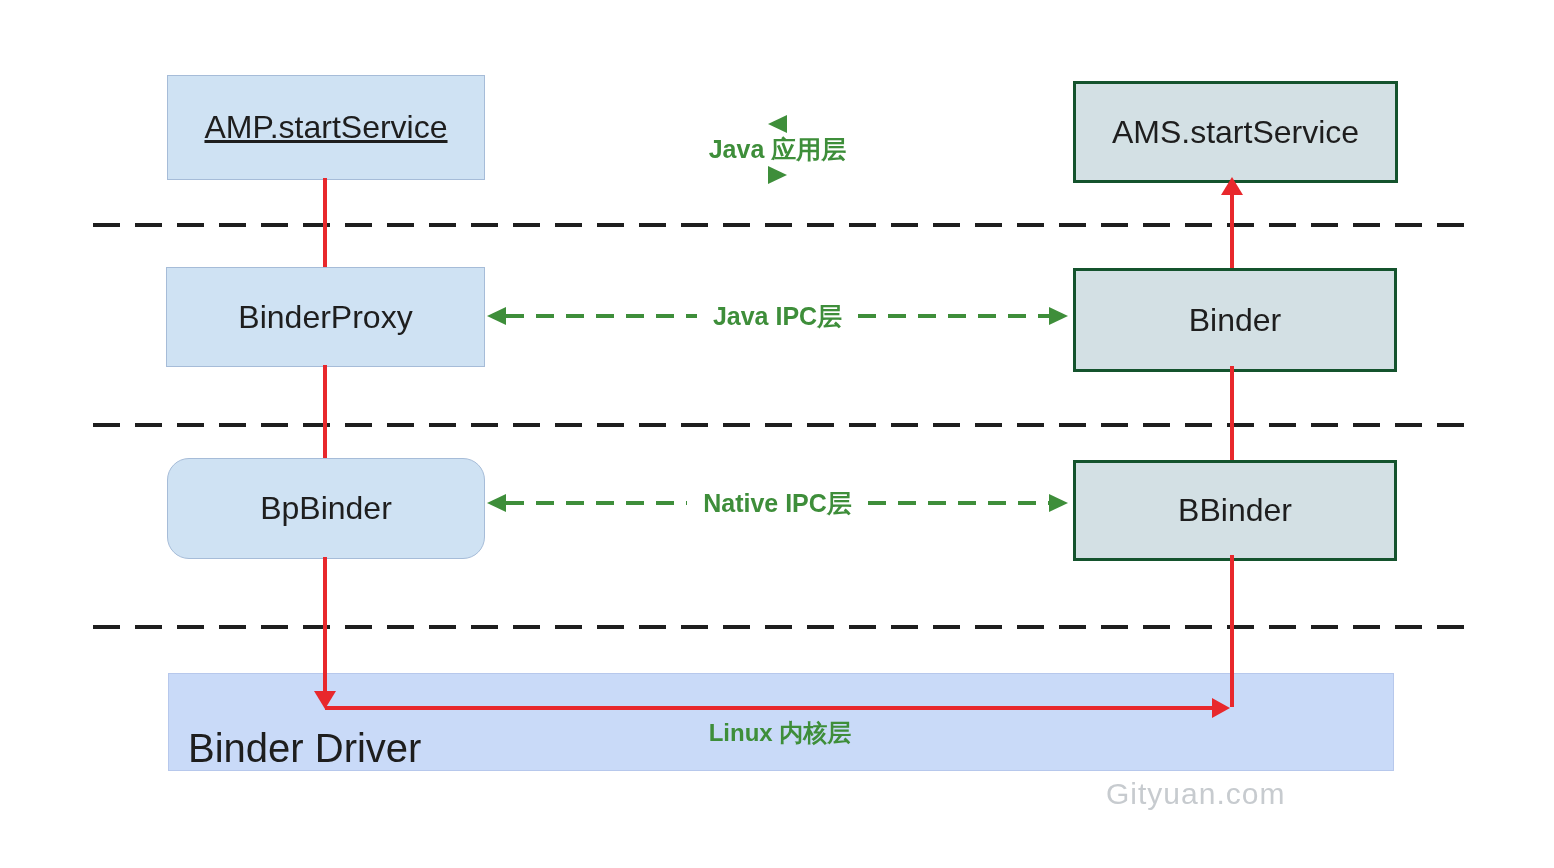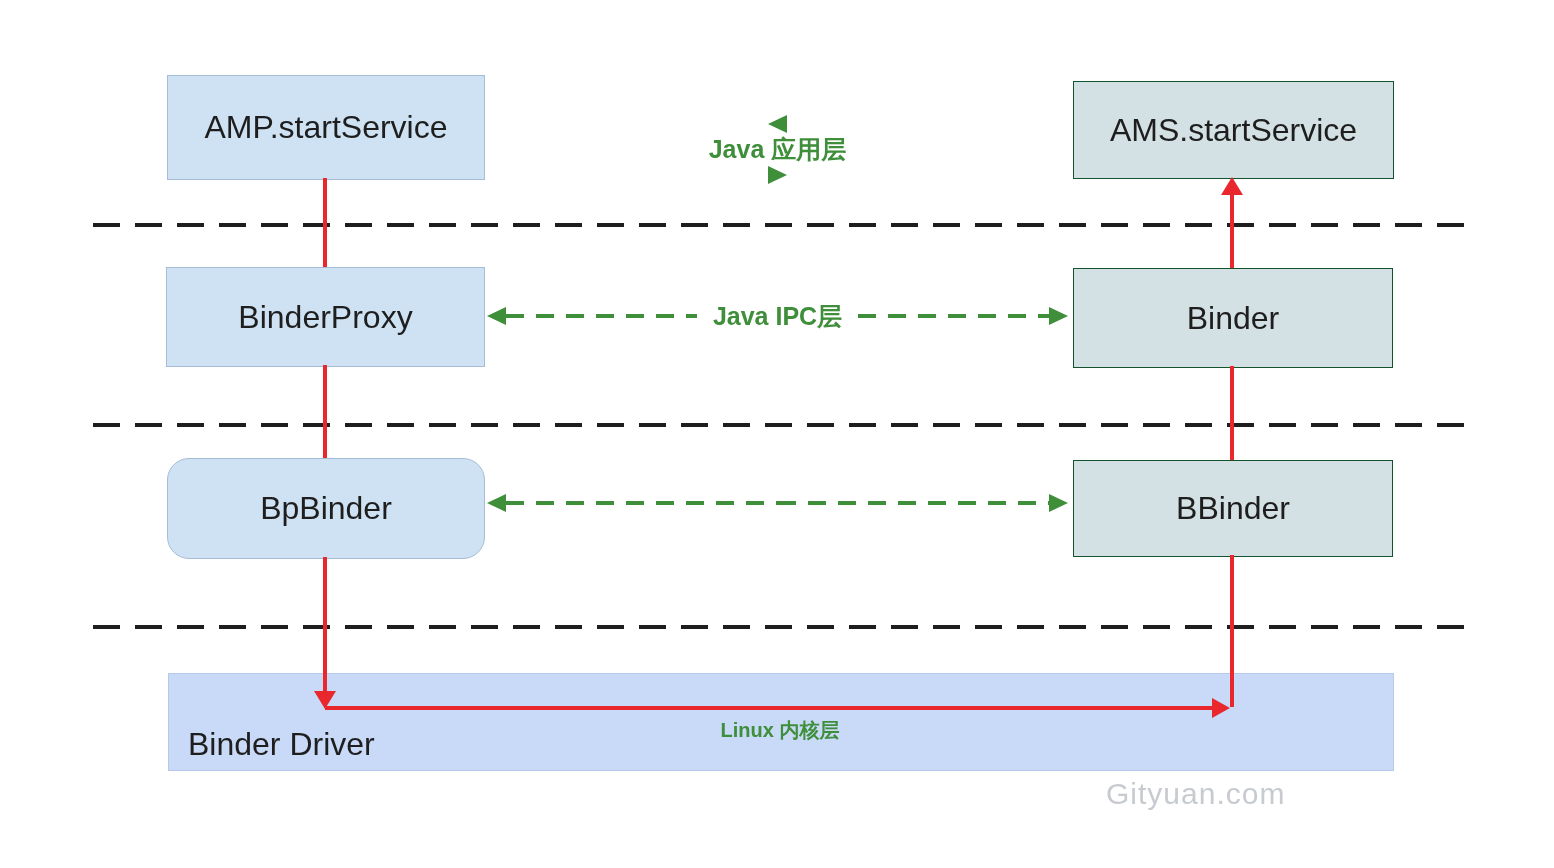--- a/index.html
+++ b/index.html
@@ -32,36 +32,36 @@
     color:#1e1e1e;
     z-index:2;
     white-space:nowrap;
   }
   .box.left-style{
     background:var(--left-box-fill);
     border:1px solid var(--left-box-border);
   }
   .box.right-style{
     background:var(--right-box-fill);
-    border:1px solid #14532d;
+    border:3px solid #14532d;
   }
   .box.driver-style{
     background:var(--driver-box-fill);
     border:1px solid var(--driver-box-border);
   }
-  #box-amp{left:167px;top:75px;width:316px;height:103px;}
+  #box-amp{left:167px;top:75px;width:316px;height:103px;text-decoration:underline;}
   #box-ams{left:1073px;top:81px;width:319px;height:96px;}
   #box-binderproxy{left:166px;top:267px;width:317px;height:98px;}
   #box-binder{left:1073px;top:268px;width:318px;height:98px;}
   #box-bpbinder{left:167px;top:458px;width:316px;height:99px;border-radius:22px;}
   #box-bbinder{left:1073px;top:460px;width:318px;height:95px;text-align:center;}
   #box-driver{left:168px;top:673px;width:1224px;height:96px;}
   #driver-label{
     position:absolute;left:188px;top:726px;
-    font-size:32px;color:#1e1e1e;z-index:4;white-space:nowrap;
+    font-size:40px;color:#1e1e1e;z-index:4;white-space:nowrap;
   }
   
   .separator{
     position:absolute;
     left:93px;width:1372px;height:4px;
     background:repeating-linear-gradient(90deg,var(--dash-black) 0 27px,transparent 27px 42px);
     z-index:1;
   }
   #sep-1{top:223px;}
   #sep-2{top:423px;}
@@ -92,21 +92,21 @@
   }
   .g-label{
     flex:0 0 auto;
     padding:0 16px;
     font-size:25px;font-weight:bold;color:var(--green);
     white-space:nowrap;
   }
   
   #kernel-label{
     position:absolute;left:168px;top:717px;width:1224px;
-    text-align:center;font-size:20px;font-weight:bold;color:var(--green);
+    text-align:center;font-size:24px;font-weight:bold;color:var(--green);
     z-index:4;
   }
   
   .red-v{position:absolute;width:4px;background:var(--red);z-index:3;}
   .red-h{position:absolute;height:4px;background:var(--red);z-index:3;}
   #red-l1{left:323px;top:178px;height:89px;}
   #red-l2{left:323px;top:365px;height:93px;}
   #red-l3{left:323px;top:557px;height:135px;}
   #red-h1{left:325px;top:706px;width:892px;}
   #red-r1{left:1230px;top:555px;height:152px;}
@@ -154,20 +154,21 @@
   <div class="green-arrow" id="garrow-2">
     <span class="g-head-left"></span>
     <span class="g-dash"></span>
     <span class="g-label">Java IPC层</span>
     <span class="g-dash"></span>
     <span class="g-head-right"></span>
   </div>
   <div class="green-arrow" id="garrow-3">
     <span class="g-head-left"></span>
     <span class="g-dash"></span>
+    <span class="g-label">Native IPC层</span>
     <span class="g-dash"></span>
     <span class="g-head-right"></span>
   </div>
 
   <div class="red-v" id="red-l1"></div>
   <div class="red-v" id="red-l2"></div>
   <div class="red-v" id="red-l3"></div>
   <div class="red-head" id="red-head-down"></div>
   <div class="red-h" id="red-h1"></div>
   <div class="red-head" id="red-head-right"></div>

